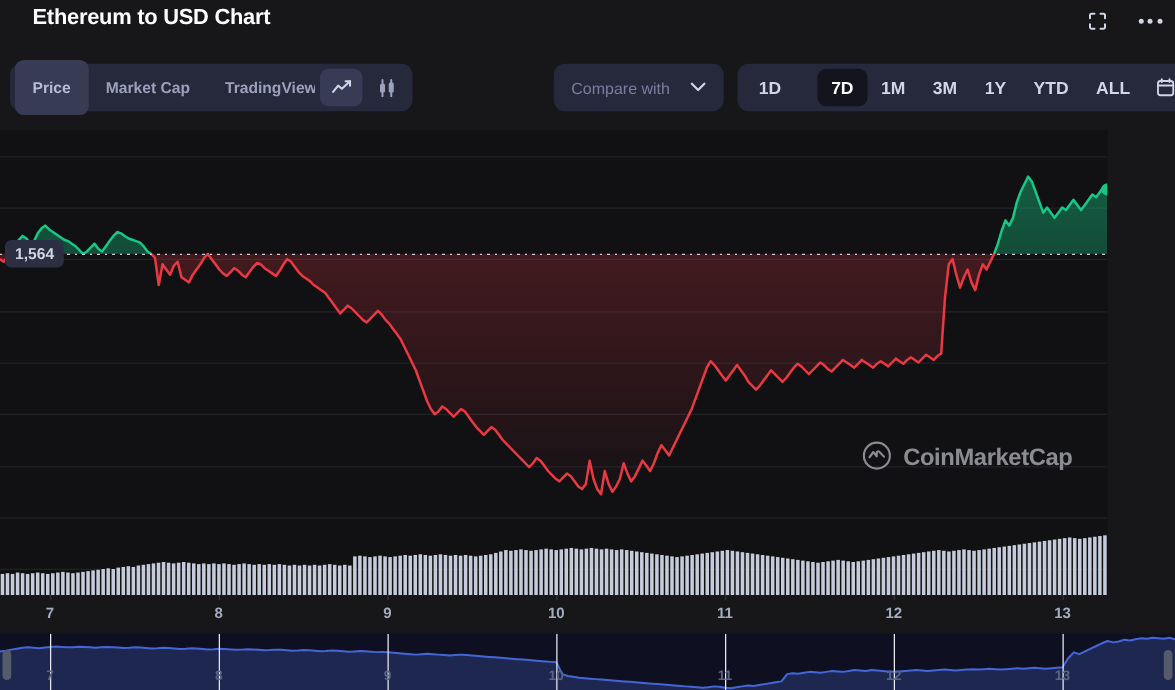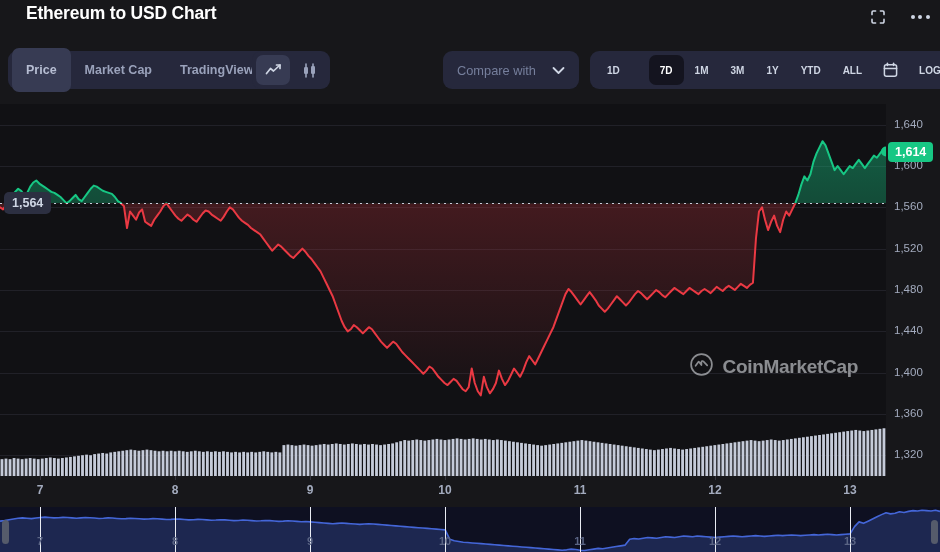--- a/index.html
+++ b/index.html
@@ -74,21 +74,21 @@
   }
   #compare .lbl { font-size: 12.8px; color: #767f9c; font-weight: normal; }
 
   #seg-range {
     left: 590px; top: 3px; height: 38px;
     padding: 4px 6px; gap: 0;
   }
   .rng {
     height: 30px; padding: 0 11px;
     display: flex; align-items: center; justify-content: center;
-    font-size: 10px; font-weight: bold; color: #cfd6e4;
+    font-size: 14px; font-weight: bold; color: #cfd6e4;
     border-radius: 7px; cursor: pointer; text-align: right;
   }
   .rng.active { background: #14141f; color: #ffffff; margin-left: 18px; }
   .rng.icononly { padding: 0 10px; }
 
   
   .chartwrap {
     position: absolute; left: 0; top: 104px;
     width: 940px; height: 448px;
   }
@@ -537,35 +537,20 @@
             <rect x="862.40" width="2.82" y="27.07" height="44.93" fill="#c5cbd9"></rect>
             <rect x="866.43" width="2.82" y="26.51" height="45.49" fill="#c5cbd9"></rect>
             <rect x="870.45" width="2.82" y="25.95" height="46.05" fill="#c5cbd9"></rect>
             <rect x="874.48" width="2.82" y="25.39" height="46.61" fill="#c5cbd9"></rect>
             <rect x="878.51" width="2.82" y="24.83" height="47.17" fill="#c5cbd9"></rect>
             <rect x="882.54" width="2.82" y="24.26" height="47.74" fill="#c5cbd9"></rect>
           </g>
       </svg>
     </div>
 
-    <div class="yaxis">
-      <div id="yticks">
-          <div class="ytick" style="top: 13.6667px;">1,640</div>
-          <div class="ytick" style="top: 55px;">1,600</div>
-          <div class="ytick" style="top: 96.3333px;">1,560</div>
-          <div class="ytick" style="top: 137.667px;">1,520</div>
-          <div class="ytick" style="top: 179px;">1,480</div>
-          <div class="ytick" style="top: 220.333px;">1,440</div>
-          <div class="ytick" style="top: 261.667px;">1,400</div>
-          <div class="ytick" style="top: 303px;">1,360</div>
-          <div class="ytick" style="top: 344.333px;">1,320</div>
-        </div>
-      <div class="ybadge" id="ybadge" style="top: 37.5333px;">1,614</div>
-      <div class="ycur" style="top:378px;">USD</div>
-    </div>
 
     <div class="xaxis">
       <div id="xticks">
           <div class="xtick" style="left: 40px;">7</div>
           <div class="xtickmark" style="left: 40px;"></div>
           <div class="xtick" style="left: 175px;">8</div>
           <div class="xtickmark" style="left: 175px;"></div>
           <div class="xtick" style="left: 310px;">9</div>
           <div class="xtickmark" style="left: 310px;"></div>
           <div class="xtick" style="left: 445px;">10</div>

